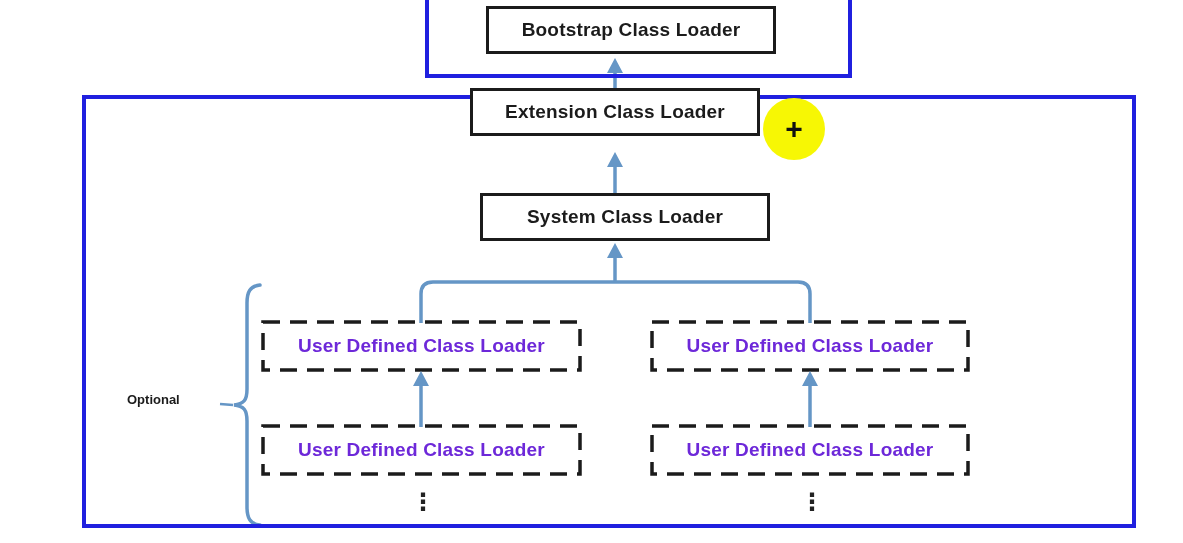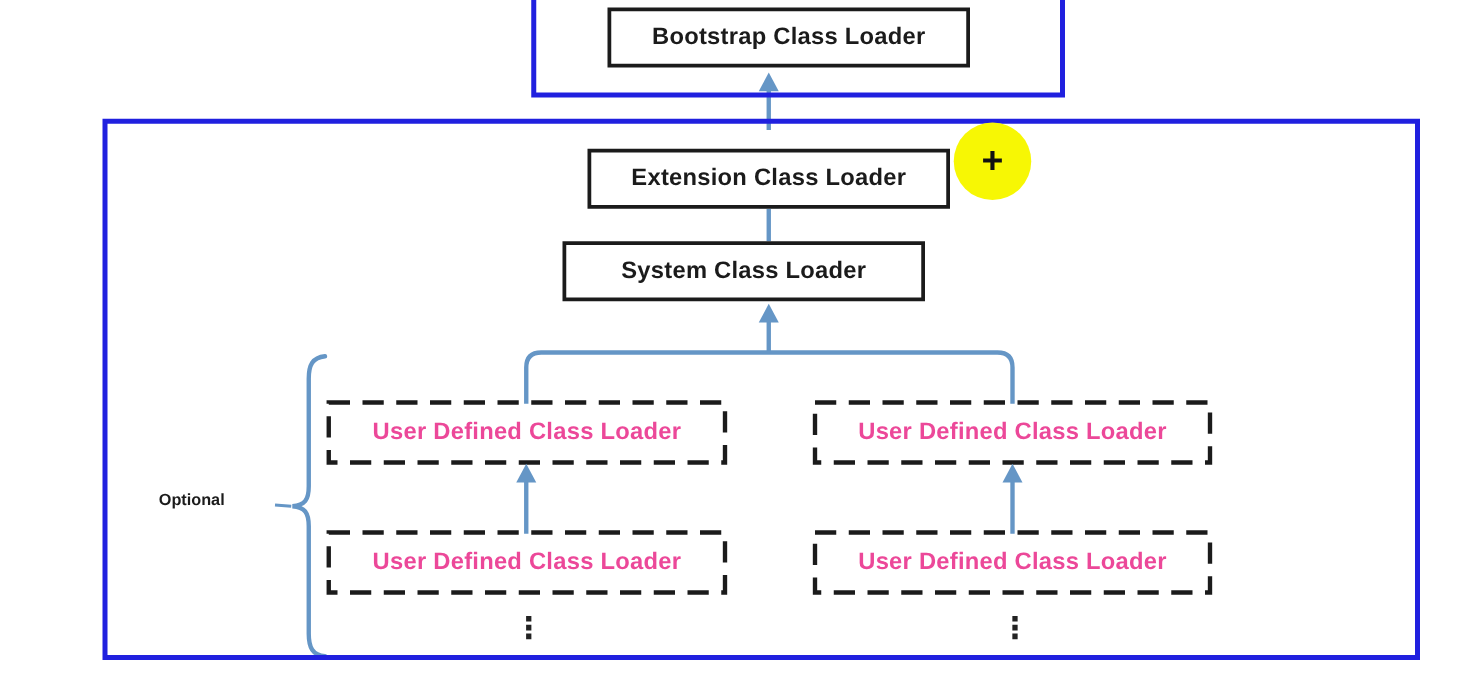--- a/index.html
+++ b/index.html
@@ -31,27 +31,27 @@
     position: absolute;
     width: 290px; height: 48px;
     border: 3px solid #1b1b1b;
     background: #ffffff;
     display: flex; align-items: center; justify-content: center;
     font-size: 19px; font-weight: bold; color: #1b1b1b;
     z-index: 3;
     letter-spacing: 0.2px;
   }
   .box-bootstrap { left: 470px; top: 6px; margin-left: 16px; }
-  .box-extension { left: 470px; top: 119px; }
-  .box-system    { left: 450px; top: 193px; }
+  .box-extension { left: 470px; top: 88px; }
+  .box-system    { left: 480px; top: 193px; }
   .dashed-label {
     position: absolute;
     width: 317px; height: 48px;
     display: flex; align-items: center; justify-content: center;
-    font-size: 19px; font-weight: bold; color: #ec4899;
+    font-size: 19px; font-weight: bold; color: #6d28d9;
     z-index: 3;
     letter-spacing: 0.2px;
   }
   .udcl-1 { left: 263px; top: 322px; }
   .udcl-2 { left: 652px; top: 322px; width: 316px; }
   .udcl-3 { left: 263px; top: 426px; }
   .udcl-4 { left: 652px; top: 426px; width: 316px; }
   .optional-label {
     position: absolute;
     left: 127px; top: 392px;

